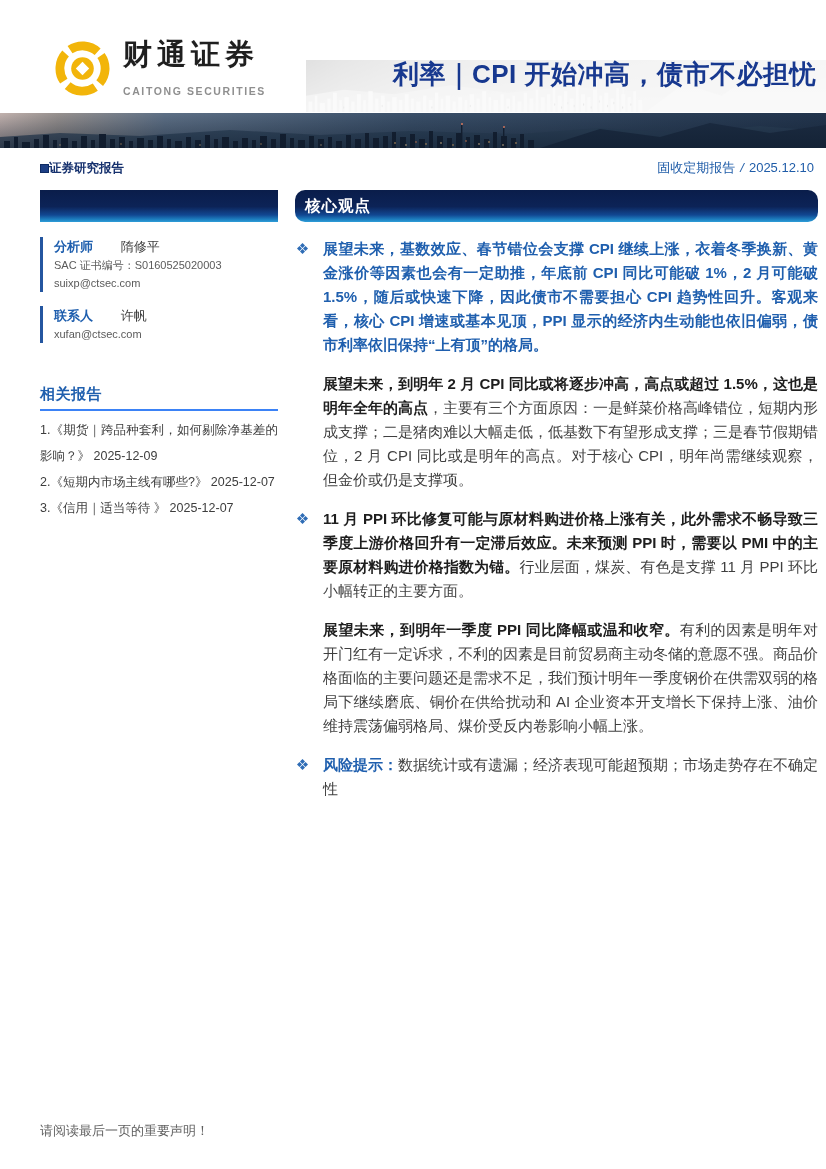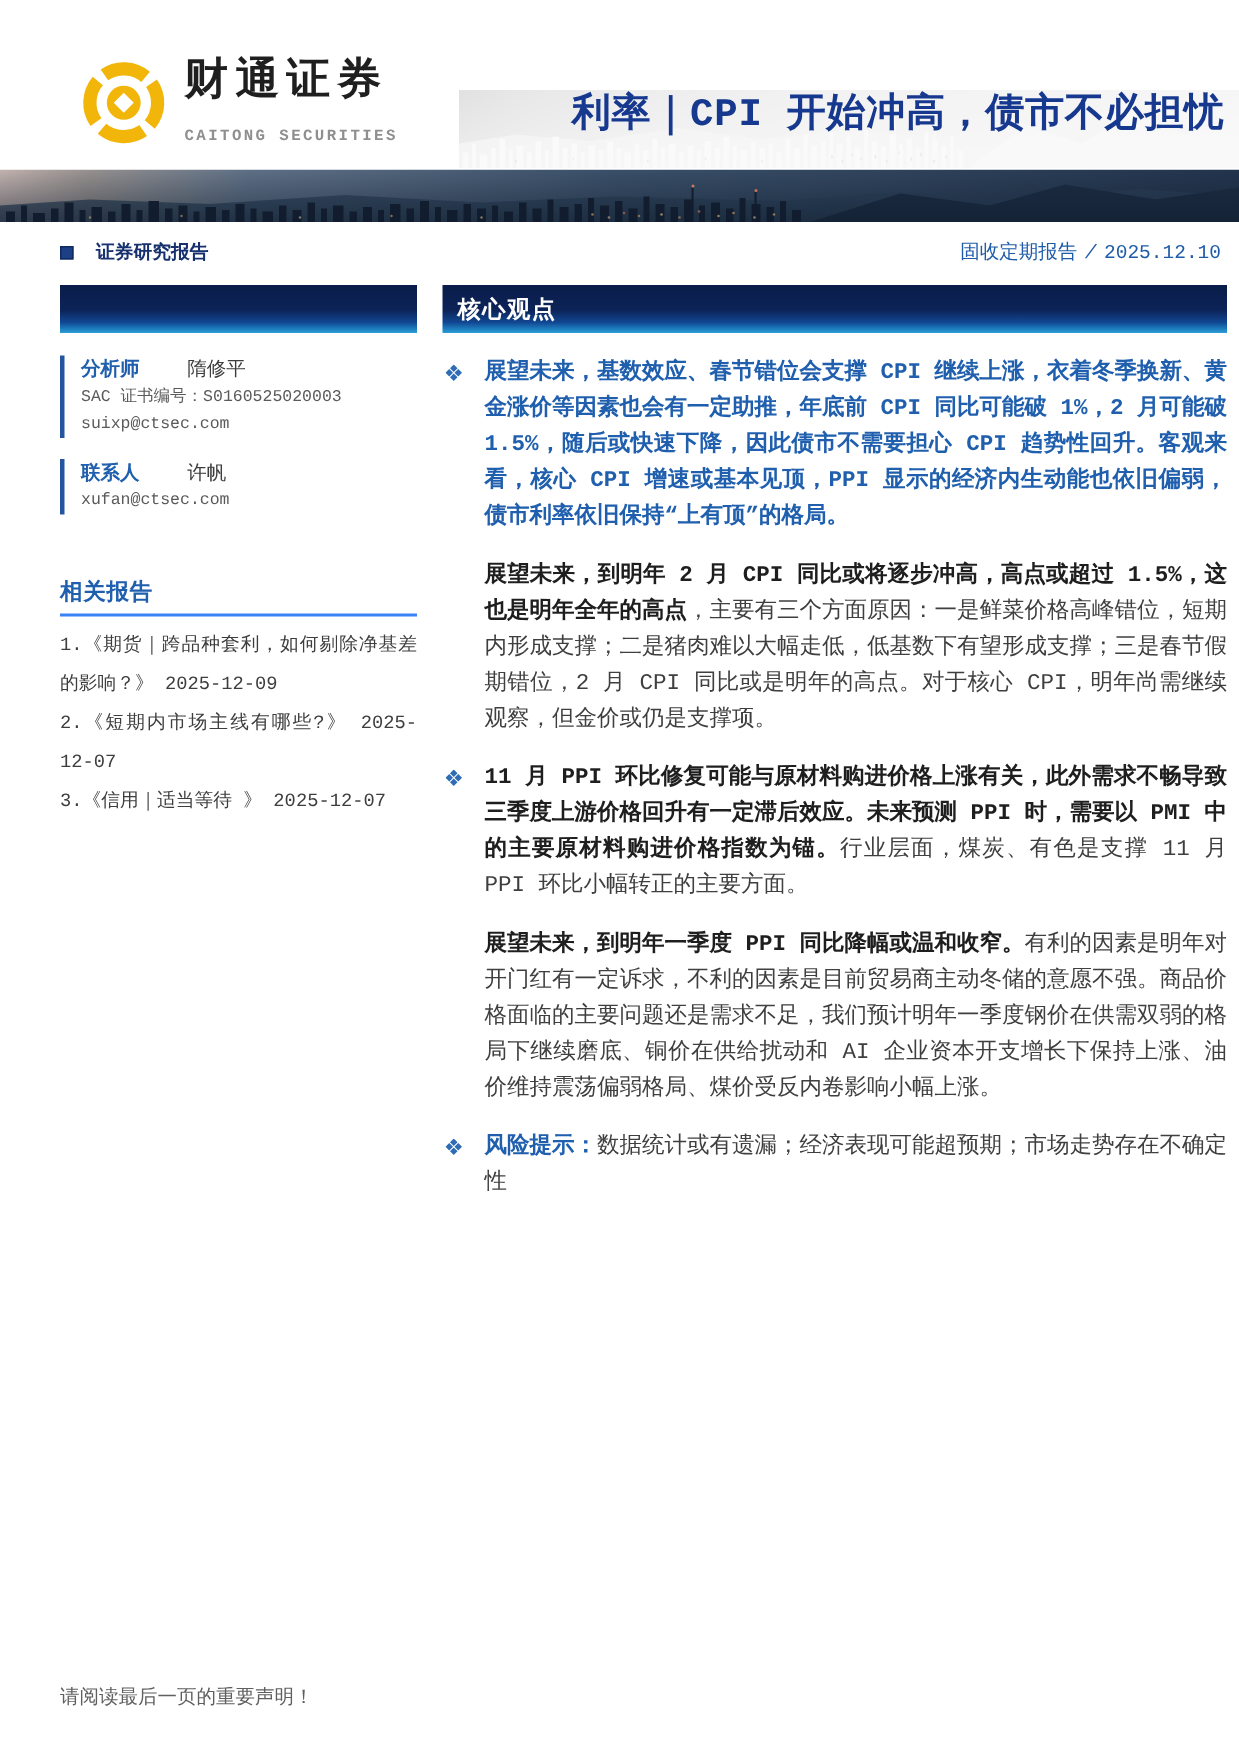--- a/index.html
+++ b/index.html
@@ -1,17 +1,17 @@
 <!DOCTYPE html>
 <html><head>
 <meta charset="utf-8">
 <style>
   html,body{margin:0;padding:0;background:#fff;}
   .page{position:relative;width:826px;height:1169px;background:#fff;overflow:hidden;
-        font-family:Liberation Mono, monospace;color:#3f3f3f;}
+        font-family:Liberation Sans, sans-serif;color:#3f3f3f;}
 
   
   .logo{position:absolute;left:55px;top:40px;display:flex;align-items:center;gap:13px;z-index:2;}
   .logo-emblem{width:55px;height:55px;flex:none;}
   .logo-cn{font-size:29px;font-weight:900;color:#1f1f1f;letter-spacing:5px;line-height:1;}
   .logo-en{font-size:10.5px;color:#8f8f8f;letter-spacing:1.6px;margin-top:16px;font-weight:600;}
 
   .watermark{position:absolute;left:306px;top:60px;width:520px;height:52px;
              filter:invert(1) grayscale(1);opacity:.16;z-index:0;}
   .watermark svg{width:100%;height:100%;}
@@ -19,32 +19,32 @@
   .report-title{position:absolute;top:57px;right:10px;z-index:2;
                 font-size:26px;font-weight:bold;color:#17388f;letter-spacing:.5px;}
 
   
   .banner{position:absolute;left:0;top:113px;width:826px;height:35px;z-index:1;}
   .banner svg{width:100%;height:100%;display:block;}
 
   
   .meta-row{position:absolute;top:159px;left:40px;right:12px;display:flex;
             justify-content:space-between;align-items:center;z-index:2;}
-  .meta-left{display:flex;align-items:center;gap:15px;font-size:12.5px;color:#16316e;font-weight:600;}
+  .meta-left{display:flex;align-items:center;gap:0;font-size:12.5px;color:#16316e;font-weight:600;}
   .meta-square{width:9px;height:9px;background:#1d3f85;border:1px solid #0e2b63;box-sizing:border-box;}
   .meta-right{font-size:13px;color:#1f5ca8;text-align:center;}
   .meta-right .sep{margin:0 5px;font-style:italic;}
 
   
   .columns{position:absolute;top:190px;left:40px;right:8px;display:flex;gap:17px;z-index:2;}
   .sidebar{width:238px;flex:none;}
   .main{flex:1;min-width:0;}
   .col-bar{height:32px;background:linear-gradient(180deg,#0a1d4a 0%,#0c2357 52%,#114792 78%,#1d7fc0 92%,#2f9ed9 100%);}
   .main .col-bar{display:flex;align-items:center;padding:0 10px;color:#fff;
-                 font-weight:bold;font-size:15.5px;letter-spacing:1px;}
+                 font-weight:bold;font-size:15.5px;letter-spacing:1px;border-radius:10px;}
 
   
   .contacts{margin-top:15px;}
   .contact{border-left:3px solid #2456a0;padding-left:11px;margin-bottom:14px;}
   .contact-head{font-size:13px;line-height:19px;}
   .contact-role{color:#1f5fae;font-weight:bold;margin-right:24px;}
   .contact-name{color:#3d3d3d;}
   .contact-line{color:#5a5a5a;font-size:11px;line-height:18px;}
 
   .related{margin-top:42px;}

